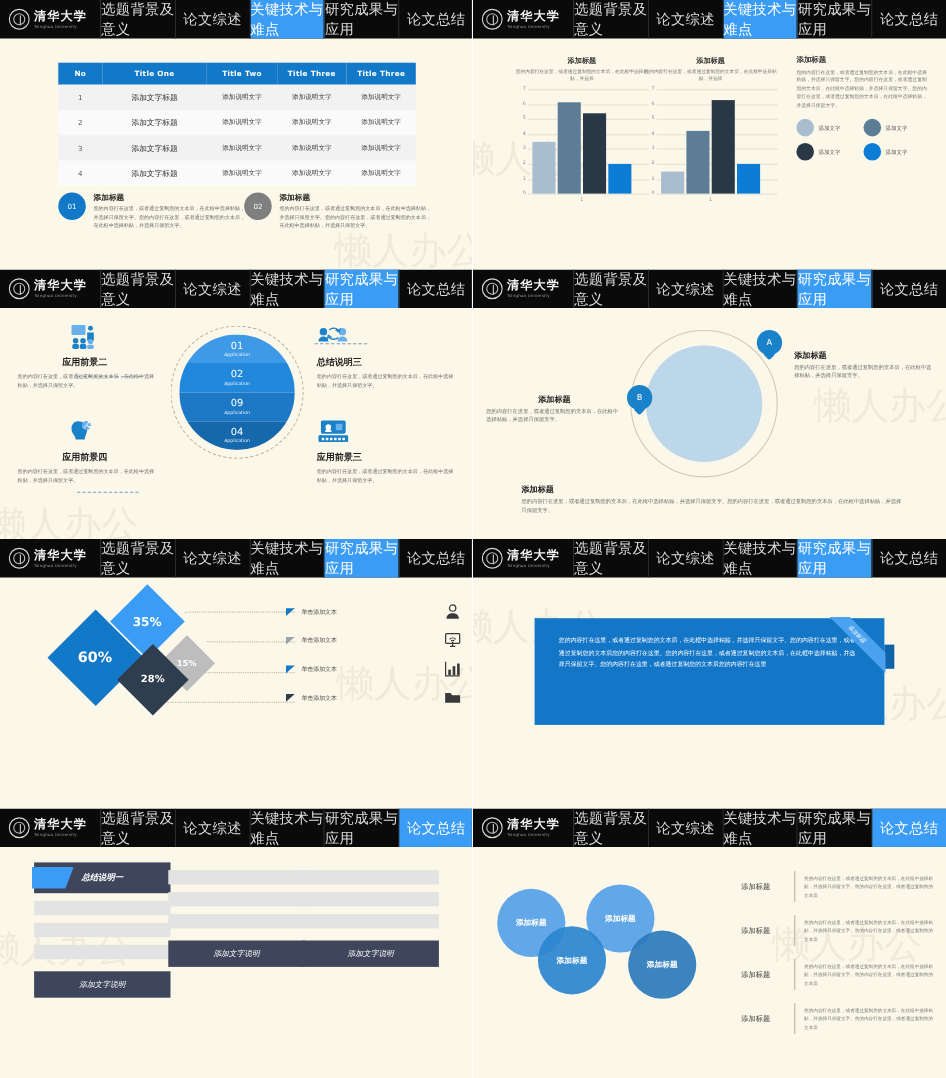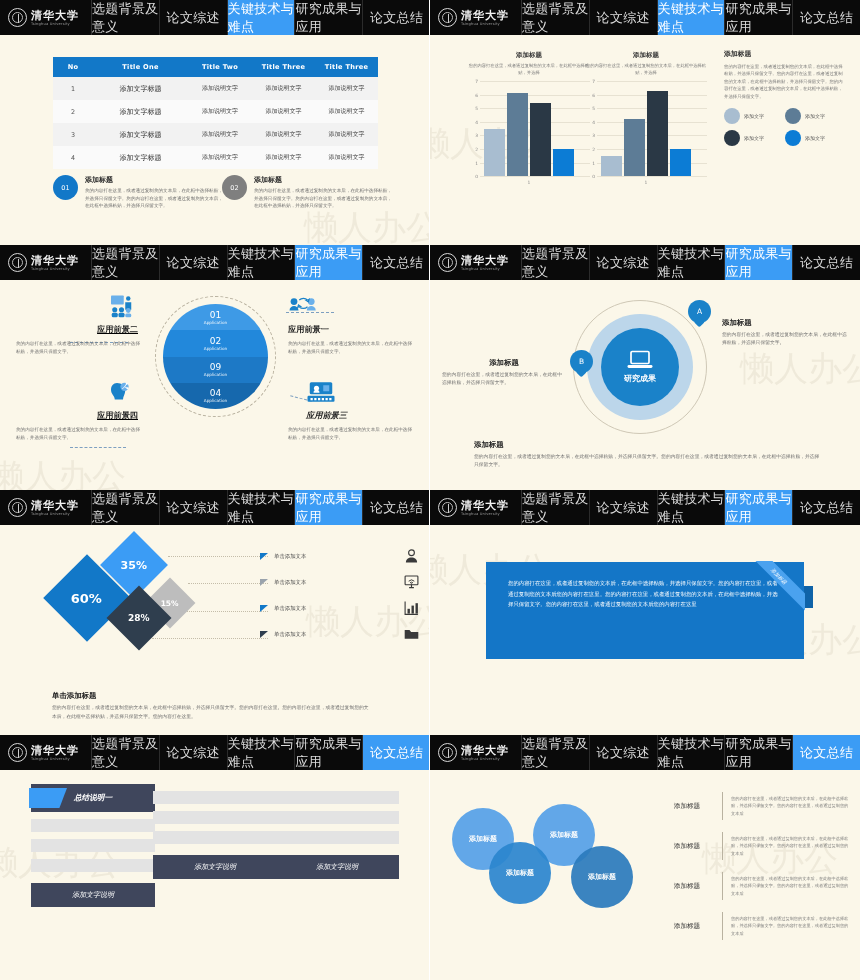--- a/index.html
+++ b/index.html
@@ -66,21 +66,21 @@
   .lg span { font-size: 5px; color: #555; }
 
   
   .appcirc { position: absolute; left: 163px; top: 24px; width: 105px; height: 105px; border-radius: 50%; overflow: hidden; }
   .seg { height: 25%; display: flex; flex-direction: column; align-items: center; justify-content: center; color: #fff; }
   .seg b { font-size: 9px; font-weight: normal; line-height: 10px; }
   .seg small { font-size: 4.2px; opacity: .9; }
   .dashring { position: absolute; left: 155px; top: 16px; width: 121px; height: 121px; border-radius: 50%; border: 1px dashed #b9b2a0; }
   .appitem { position: absolute; width: 122px; }
   .appitem h4 { font-size: 8.2px; color: #222; font-weight: bold; margin-bottom: 3px; }
-  .appitem.r { text-align: left; } .appitem.l { text-align: right; text-decoration: underline; }
+  .appitem.r { text-align: left; } .appitem.l { text-align: center; }
   .appicon { width: 30px; height: 24px; margin-bottom: 2px; }
   .conn { position: absolute; border-top: 1px dashed #7d9fc0; }
 
   
   .ring-out { position: absolute; left: 143px; top: 20px; width: 134px; height: 134px; border-radius: 50%; border: 1px solid #cfc8b6; }
   .ring-mid { position: absolute; left: 157px; top: 34px; width: 106px; height: 106px; border-radius: 50%; background: #bcd6ea; }
   .ring-in { position: absolute; left: 171px; top: 48px; width: 78px; height: 78px; border-radius: 50%; background: #1a82c9; display: flex; flex-direction: column; align-items: center; justify-content: center; gap: 3px; }
   .ring-in .cap { color: #fff; font-size: 8px; font-weight: bold; }
   .pin { position: absolute; width: 23px; height: 23px; border-radius: 50%; background: #1a82c9; color: #fff; font-size: 7.5px; display: flex; align-items: center; justify-content: center; }
   .pin:after { content: ""; position: absolute; bottom: -3px; left: 50%; width: 7px; height: 7px; background: #1a82c9; transform: translateX(-60%) rotate(45deg); border-radius: 0 0 2px 0; }
@@ -390,25 +390,25 @@
 
       <div class="appitem r" style="left:288px; top:14px;">
         <svg class="appicon" viewBox="0 0 40 32">
           <circle cx="8" cy="10" r="4.5" fill="#1a82c9"></circle>
             <path d="M2 22c0-4 3-6 6-6s6 2 6 6z" fill="#1a82c9"></path>
           <circle cx="31" cy="10" r="4.5" fill="#6ab0ea"></circle>
             <path d="M25 22c0-4 3-6 6-6s6 2 6 6z" fill="#6ab0ea"></path>
           <path d="M15 8c3-3 8-3 11 0l-2 .5 3 2 1-3.4-1.2.8" stroke="#1a82c9" stroke-width="1.6" fill="none"></path>
           <path d="M26 17c-3 3-8 3-11 0l2-.5-3-2-1 3.4 1.2-.8" stroke="#1a82c9" stroke-width="1.6" fill="none"></path>
         </svg>
-        <h4>应用前景一</h4>
+        <h4>总结说明三</h4>
       </div>
       <p style="position:absolute; left:288px; top:60px; width:128px; font-size:4.6px; color:#6d6d6d; line-height:7.6px;">您的内容打在这里，或者通过复制您的文本后，在此框中选择粘贴，并选择只保留文字。</p>
 
-      <div class="appitem r" style="left:306px; top:100px;font-style:italic;">
+      <div class="appitem r" style="left:288px; top:100px;">
         <svg class="appicon" viewBox="0 0 40 32">
           <rect x="5" y="3" width="30" height="16" rx="2" fill="#1a82c9"></rect>
           <circle cx="14" cy="11" r="3.4" fill="#fff"></circle>
             <path d="M10 17h8c0-3-2-4-4-4s-4 1-4 4z" fill="#fff"></path>
           <path d="M23 7h8v8h-8z" fill="#6ab0ea"></path>
           <rect x="2" y="21" width="36" height="8" rx="1.5" fill="#1a82c9"></rect>
           <g fill="#fff">
               <rect x="6" y="24" width="3" height="3"></rect>
               <rect x="11" y="24" width="3" height="3"></rect>
               <rect x="16" y="24" width="3" height="3"></rect>
@@ -437,27 +437,20 @@
         <div class="nav-item">论文综述</div>
         <div class="nav-item">关键技术与难点</div>
         <div class="nav-item active">研究成果与应用</div>
         <div class="nav-item">论文总结</div>
       </div>
     </div>
     <div class="body">
       <div class="wm" style="right:-16px; top:66px;">懒人办公</div>
       <div class="ring-out"></div>
       <div class="ring-mid"></div>
-      <div class="ring-in">
-        <svg width="26" height="20" viewBox="0 0 26 20">
-          <rect x="4" y="1.5" width="18" height="12" rx="1.2" fill="none" stroke="#fff" stroke-width="1.7"></rect>
-          <rect x="0.5" y="15" width="25" height="3" rx="1.4" fill="#fff"></rect>
-        </svg>
-        <div class="cap">研究成果</div>
-      </div>
       <div class="pin" style="left:258px; top:20px;">A</div>
       <div class="pin" style="left:140px; top:70px;">B</div>
 
       <div class="rtxt" style="left:292px; top:38px; width:128px;">
         <h4>添加标题</h4>
         <p>您的内容打在这里，或者通过复制您的文本后，在此框中选择粘贴，并选择只保留文字。</p>
       </div>
       <div class="rtxt" style="left:12px; top:78px; width:124px;">
         <h4 style="text-align:center">添加标题</h4>
         <p>您的内容打在这里，或者通过复制您的文本后，在此框中选择粘贴，并选择只保留文字。</p>
@@ -538,24 +531,20 @@
         </div>
         <div class="rl">
           <div class="flag" style="border-left-color:#2f3e4e"></div>
           <div class="lbl">单击添加文本</div>
           <svg class="ic" viewBox="0 0 20 20">
             <path d="M1.5 5h6l2 2.5h9V16h-17z" fill="#3a3a3a"></path>
           </svg>
         </div>
       </div>
 
-      <div class="capt">
-        <h4>单击添加标题</h4>
-        <p>您的内容打在这里，或者通过复制您的文本后，在此框中选择粘贴，并选择只保留文字。您的内容打在这里。您的内容打在这里，或者通过复制您的文本后，在此框中选择粘贴，并选择只保留文字。您的内容打在这里。</p>
-      </div>
     </div>
   </div>
 
   <div class="slide">
     <div class="nav">
       <div class="logo">
         <div class="seal"></div>
         <div class="logo-txt">
           <div class="logo-cn">清华大学</div>
           <div class="logo-en">Tsinghua University</div>

